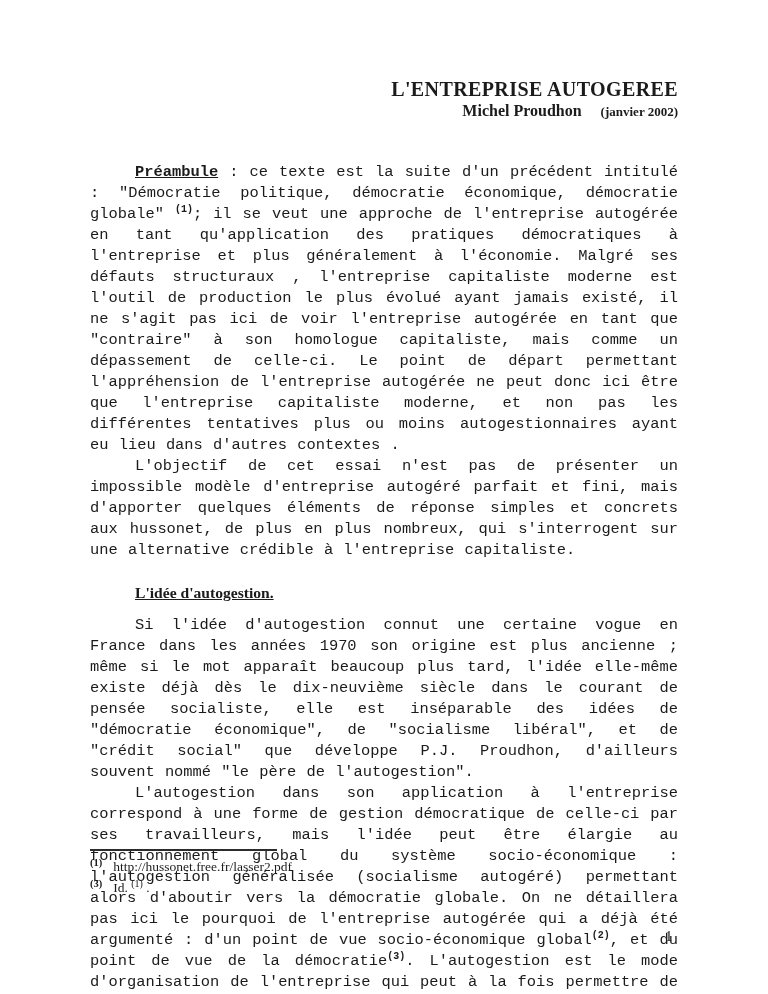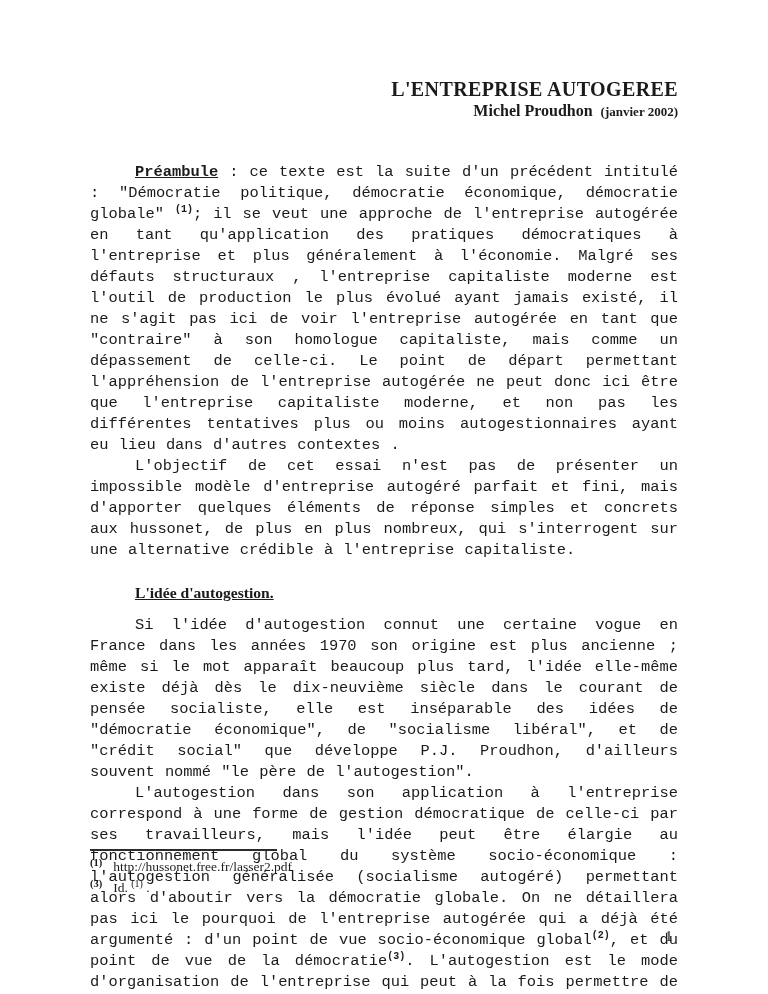--- a/index.html
+++ b/index.html
@@ -31,21 +31,21 @@
     line-height: 22px;
   }
   .doc-byline {
     margin-top: 2px;
     font-weight: bold;
     font-size: 16px;
     line-height: 18px;
   }
   .doc-byline .byline-date {
     font-size: 13px;
-    margin-left: 8px;
+    margin-left: 19px;
   }
   
   .doc-body {
     position: absolute;
     top: 162px;
     left: 90px;
     width: 588px;
   }
   .para {
     margin: 0;

